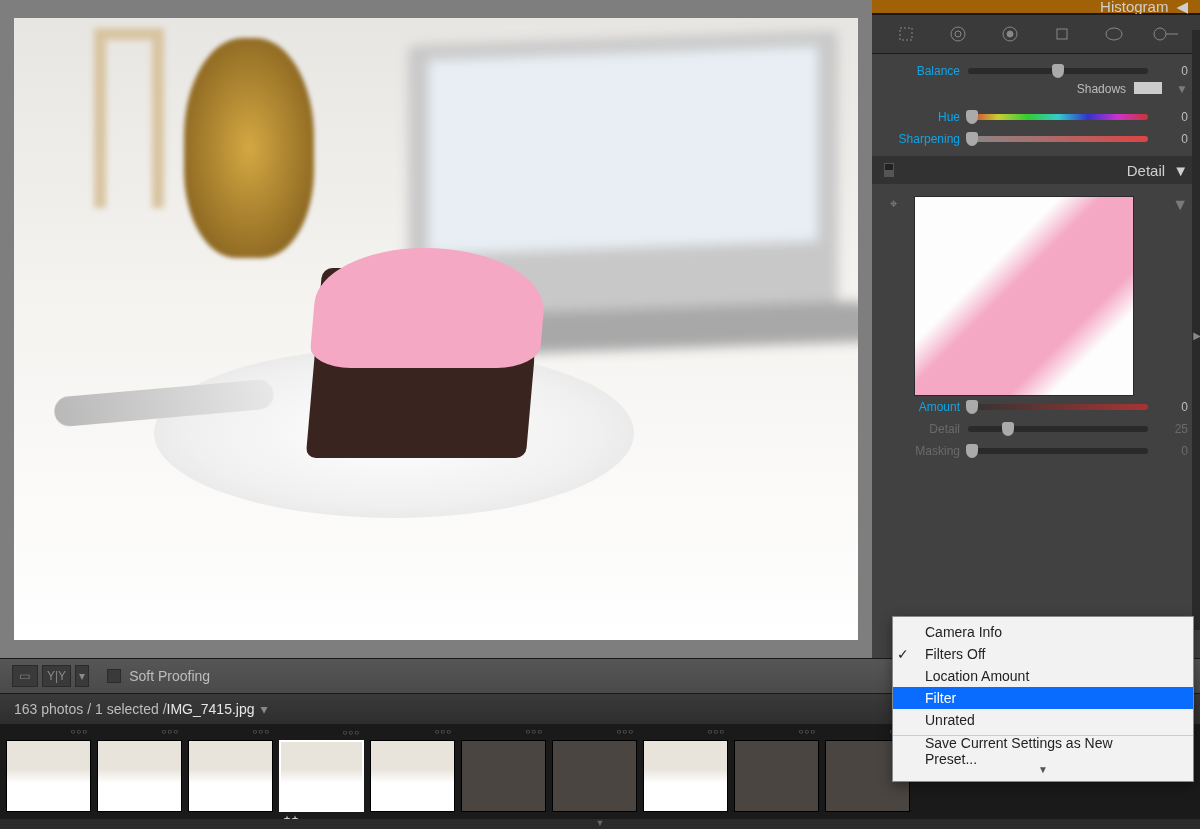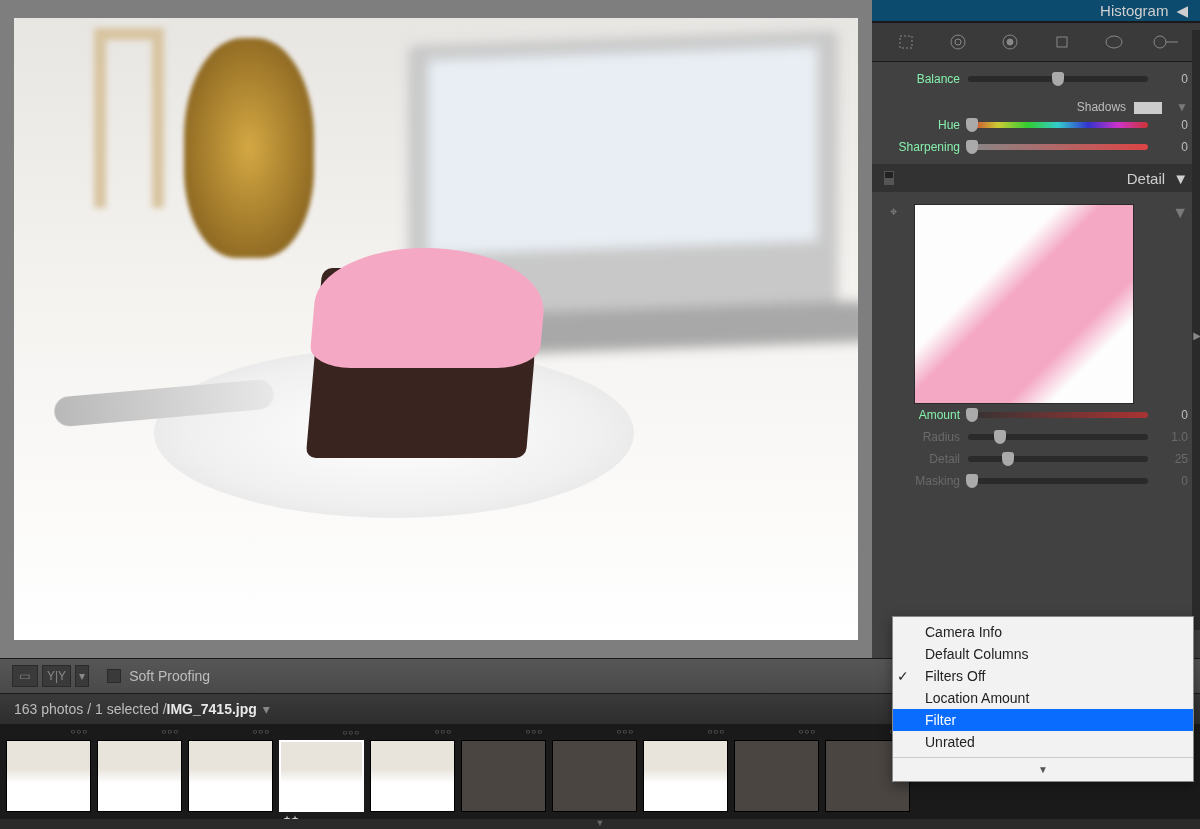--- a/index.html
+++ b/index.html
@@ -11,56 +11,56 @@
 .photo-laptop::before{content:"";position:absolute;left:20px;top:15px;right:20px;bottom:90px;background:#e8eef4;}
 .photo-laptop::after{content:"";position:absolute;left:0;right:-40px;bottom:-30px;height:80px;background:#a8a8a8;transform:perspective(400px) rotateX(60deg);}
 .photo-pineapple{position:absolute;left:170px;top:20px;width:130px;height:220px;background:radial-gradient(ellipse at center,#d4a843 0%,#8a6520 80%);border-radius:45% 45% 40% 40%;filter:blur(2px);}
 .photo-plate{position:absolute;left:140px;top:330px;width:480px;height:170px;background:radial-gradient(ellipse at center,#ffffff 0%,#f0f0f0 60%,#dcdcdc 100%);border-radius:50%;}
 .photo-cake{position:absolute;left:300px;top:250px;width:220px;height:190px;background:#3a2420;border-radius:10px 50% 10px 10px;transform:skewX(-5deg);}
 .photo-frosting{position:absolute;left:300px;top:230px;width:230px;height:120px;background:#f4a8c4;border-radius:50% 60% 20% 20%;transform:skewX(-5deg);}
 .photo-fork{position:absolute;left:40px;top:370px;width:220px;height:30px;background:linear-gradient(90deg,#b8b8b8,#e8e8e8);border-radius:15px;transform:rotate(-5deg);}
 .photo-easel{position:absolute;left:80px;top:10px;width:70px;height:180px;border:12px solid #d8c4a0;border-bottom:none;filter:blur(3px);}
 
 .right-panel { width: 328px; background: #414141; display:flex; flex-direction:column; }
-.panel-header { height: 22px; background: #0c4a6e; display:flex; align-items:center; justify-content:flex-end; padding:0 12px; font-size:15px; color:#cfcfcf; border-bottom:1px solid #1a1a1a; }
+.panel-header { height: 14px; background: #a16207; display:flex; align-items:center; justify-content:flex-end; padding:0 12px; font-size:15px; color:#cfcfcf; border-bottom:1px solid #1a1a1a; }
 .panel-header span.tri{margin-left:8px;color:#cfcfcf;}
 .toolstrip { height:40px; background:#3a3a3a; border:1px solid #1a1a1a; border-left:none;border-right:none; display:flex; align-items:center; justify-content:space-around; padding:0 8px;}
 .tool-btn{width:38px;height:28px;display:flex;align-items:center;justify-content:center;color:#888;}
 .tool-btn svg{stroke:#888;fill:none;}
 .panel-body{flex:1;padding:6px 12px 0 18px;overflow:hidden;}
 .slider-row{display:flex;align-items:center;height:22px;font-size:12px;}
-.slider-label{width:78px;text-align:right;color:#86efac;padding-right:8px;}
+.slider-label{width:78px;text-align:right;color:#0ea5e9;padding-right:8px;}
 .slider-label.dim{color:#6a6a6a;}
 .slider-track{flex:1;height:6px;background:#2a2a2a;border-radius:3px;position:relative;margin-right:10px;}
 .slider-track .knob{position:absolute;left:50%;top:-4px;width:12px;height:14px;background:#aaa;border-radius:3px 3px 50% 50%;transform:translateX(-50%);}
 .slider-track.hue{background:linear-gradient(90deg,#c33,#cc3,#3c3,#3cc,#33c,#c3c,#c33);}
 .slider-track.sat{background:linear-gradient(90deg,#888,#d44);}
 .slider-track.amt{background:linear-gradient(90deg,#333,#a33);}
 .slider-val{width:30px;text-align:right;color:#bdbdbd;font-size:12px;}
 .slider-val.dim{color:#6a6a6a;}
-.subheader{display:flex;align-items:flex-end;justify-content:flex-end;height:24px;font-size:12px;color:#bdbdbd;}
+.subheader{display:flex;align-items:flex-start;justify-content:flex-end;height:24px;font-size:12px;color:#bdbdbd;}
 .subheader .swatch{width:28px;height:12px;background:#ccc;margin:0 8px;}
 .subheader .tri{color:#7a7a7a;margin-left:6px;}
 .section-header{height:28px;background:#323232;margin:6px -12px 0 -18px;padding:0 12px;display:flex;align-items:center;justify-content:space-between;color:#cfcfcf;font-size:15px;}
 .section-header .tri{color:#cfcfcf;}
 .switch{width:10px;height:14px;background:#555;position:relative;}
 .switch::after{content:"";position:absolute;left:1px;top:1px;width:8px;height:6px;background:#222;}
 .detail-preview{margin-top:12px;display:flex;}
 .detail-preview .ico{width:18px;color:#888;font-size:13px;}
 .detail-preview .img{width:220px;height:200px;background:linear-gradient(135deg,#fdfdfd 0%,#fdfdfd 35%,#f4a8c4 45%,#f4a8c4 70%,#fdfdfd 80%);margin-left:6px;border:1px solid #2a2a2a;}
 .detail-preview .tri{margin-left:auto;color:#7a7a7a;}
 .sharp-title{text-align:center;font-size:12px;color:#bdbdbd;margin-top:10px;}
 
 .toolbar-bottom{height:36px;background:linear-gradient(#565656,#4a4a4a);border-top:1px solid #1a1a1a;border-bottom:1px solid #1a1a1a;display:flex;align-items:center;padding:0 12px;color:#bdbdbd;font-size:14px;}
 .tb-btn{height:22px;padding:0 4px;border:1px solid #2a2a2a;background:#3a3a3a;margin-right:4px;display:flex;align-items:center;justify-content:center;color:#888;font-size:12px;}
 .tb-check{width:14px;height:14px;border:1px solid #2a2a2a;background:#3a3a3a;margin-right:8px;}
 
 .filter-bar{height:30px;background:linear-gradient(#3a3a3a,#2e2e2e);display:flex;align-items:center;padding:8px 14px;color:#bdbdbd;font-size:14px;}
 .breadcrumb{display:flex;align-items:center;}
-.breadcrumb .fn{color:#e8e8e8;font-weight:700;}
+.breadcrumb .fn{color:#e8e8e8;font-weight:400;}
 .breadcrumb .dd{margin-left:6px;color:#888;}
 .filter-right{margin-left:auto;display:flex;align-items:center;gap:6px;}
 .stars{color:#555;font-size:16px;letter-spacing:2px;}
 .color-dot{width:10px;height:10px;border:1px solid;}
 .filmstrip{height:95px;background:#1a1a1a;padding:4px 6px;display:flex;gap:6px;overflow:hidden;position:relative;}
 .thumb{width:85px;height:72px;background:#ccc;border:1px solid #000;position:relative;flex-shrink:0;margin-top:12px;}
 .thumb::before{content:"○○○";position:absolute;top:-14px;right:2px;font-size:8px;color:#888;letter-spacing:1px;}
 .thumb.sel{border:2px solid #fff;}
 .thumb.sel::after{content:"★★";position:absolute;bottom:-14px;left:2px;font-size:9px;color:#ccc;}
 .thumb .timg{width:100%;height:100%;background:linear-gradient(180deg,#e8e4dc 40%,#fff 60%);}
@@ -178,27 +178,20 @@
       </div>
 
       <div class="slider-row">
         <div class="slider-label">Amount</div>
         <div class="slider-track amt">
             <div class="knob" style="left:2%"></div>
           </div>
         <div class="slider-val">0</div>
       </div>
       <div class="slider-row">
-        <div class="slider-label dim">Radius</div>
-        <div class="slider-track">
-            <div class="knob" style="left:18%"></div>
-          </div>
-        <div class="slider-val dim">1.0</div>
-      </div>
-      <div class="slider-row">
         <div class="slider-label dim">Detail</div>
         <div class="slider-track">
             <div class="knob" style="left:22%"></div>
           </div>
         <div class="slider-val dim">25</div>
       </div>
       <div class="slider-row">
         <div class="slider-label dim">Masking</div>
         <div class="slider-track">
             <div class="knob" style="left:2%"></div>
@@ -274,31 +267,31 @@
     </div>
 </div>
 <div class="filmstrip-toggle">▼</div>
 
 <div class="context-menu">
   <div id="menu-items">
       <div class="item">
         <span>Camera Info</span>
       </div>
       <div class="item">
-        <span>Default Columns</span>
-      </div>
-      <div class="item">
         <span class="check">✓</span>
         <span>Filters Off</span>
       </div>
       <div class="item">
         <span>Location Amount</span>
       </div>
       <div class="item sel">
         <span>Filter</span>
       </div>
       <div class="item">
         <span>Unrated</span>
       </div>
     </div>
   <div class="sep"></div>
+  <div class="item">
+    <span>Save Current Settings as New Preset...</span>
+  </div>
   <div class="tri-down">▼</div>
 </div>
 
 </body></html>

